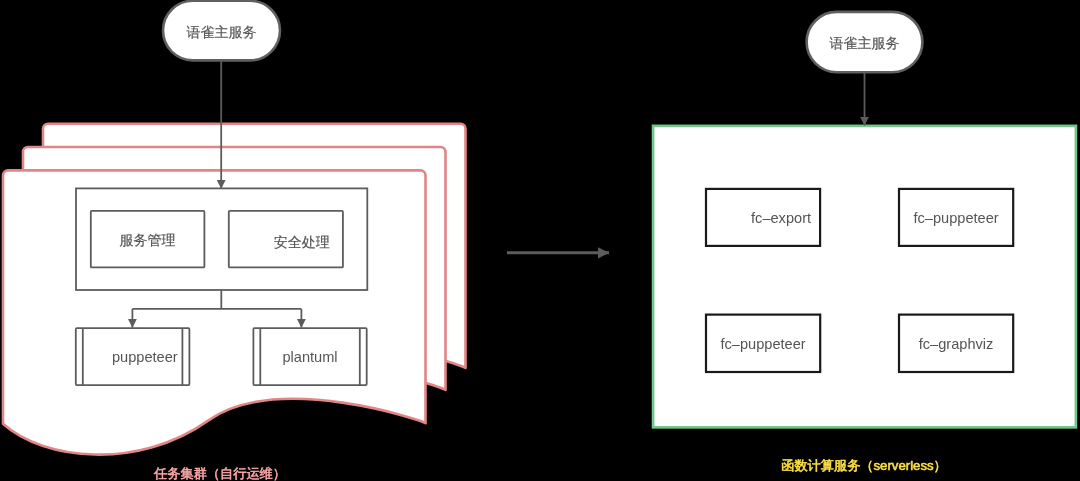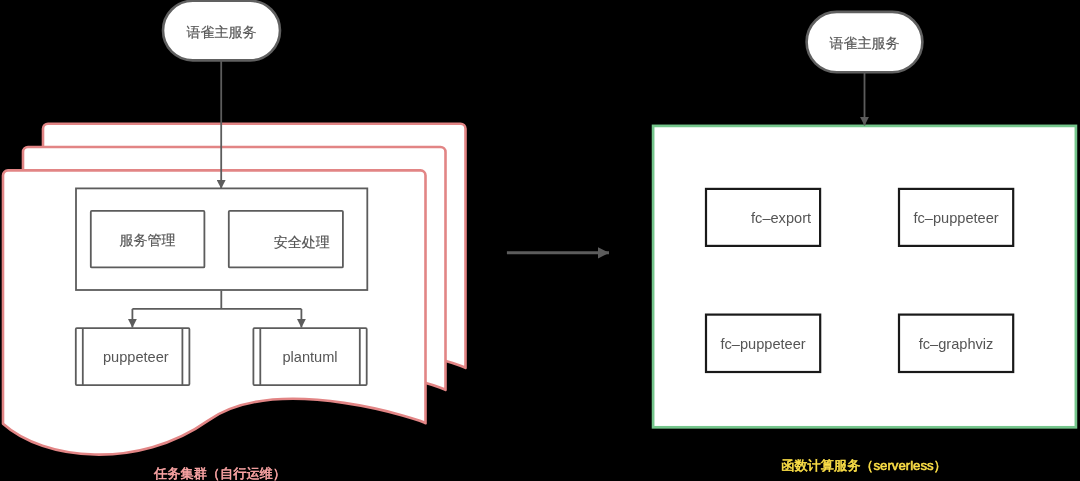--- a/index.html
+++ b/index.html
@@ -75,21 +75,21 @@
 
     <rect x="706" y="188.9" width="114.1" height="57" fill="#ffffff" stroke="#191919" stroke-width="2.2"></rect>
     <rect x="899" y="188.9" width="114.2" height="57" fill="#ffffff" stroke="#191919" stroke-width="2.2"></rect>
     <rect x="706" y="314.6" width="114.2" height="57.4" fill="#ffffff" stroke="#191919" stroke-width="2.2"></rect>
     <rect x="899" y="314.6" width="114.2" height="57.4" fill="#ffffff" stroke="#191919" stroke-width="2.2"></rect>
   </svg>
 
   <div class="lbl t-cjk" style="left:163px;top:0.8px;width:117px;height:59.6px;">语雀主服务</div>
   <div class="lbl t-cjk" style="left:90.8px;top:210.9px;width:113.6px;height:56.5px;border-radius:22px;">服务管理</div>
   <div class="lbl t-cjk" style="left:228.8px;top:210.8px;width:114.1px;height:60px;margin-left:16px;">安全处理</div>
-  <div class="lbl t-lat" style="left:79px;top:328.2px;width:113.6px;height:56.9px;">puppeteer</div>
+  <div class="lbl t-lat" style="left:88px;top:328.2px;width:113.6px;height:56.9px;">puppeteer</div>
   <div class="lbl t-lat" style="left:253.4px;top:328.2px;width:113.3px;height:56.9px;">plantuml</div>
   <div class="lbl t-grp pink" style="left:9px;top:455px;width:422px;height:22px;">任务集群（自行运维）</div>
 
   <div class="lbl t-cjk" style="left:806.6px;top:11.9px;width:115.8px;height:60.3px;">语雀主服务</div>
   <div class="lbl t-lat" style="left:706px;top:188.9px;width:114.1px;height:57px;padding-left:36px;">fc–export</div>
   <div class="lbl t-lat" style="left:899px;top:188.9px;width:114.2px;height:57px;">fc–puppeteer</div>
   <div class="lbl t-lat" style="left:706px;top:314.6px;width:114.2px;height:57.4px;">fc–puppeteer</div>
   <div class="lbl t-lat" style="left:899px;top:314.6px;width:114.2px;height:57.4px;">fc–graphviz</div>
   <div class="lbl t-grp green" style="left:653px;top:455px;width:422px;height:22px;">函数计算服务（serverless）</div>
 </div>

